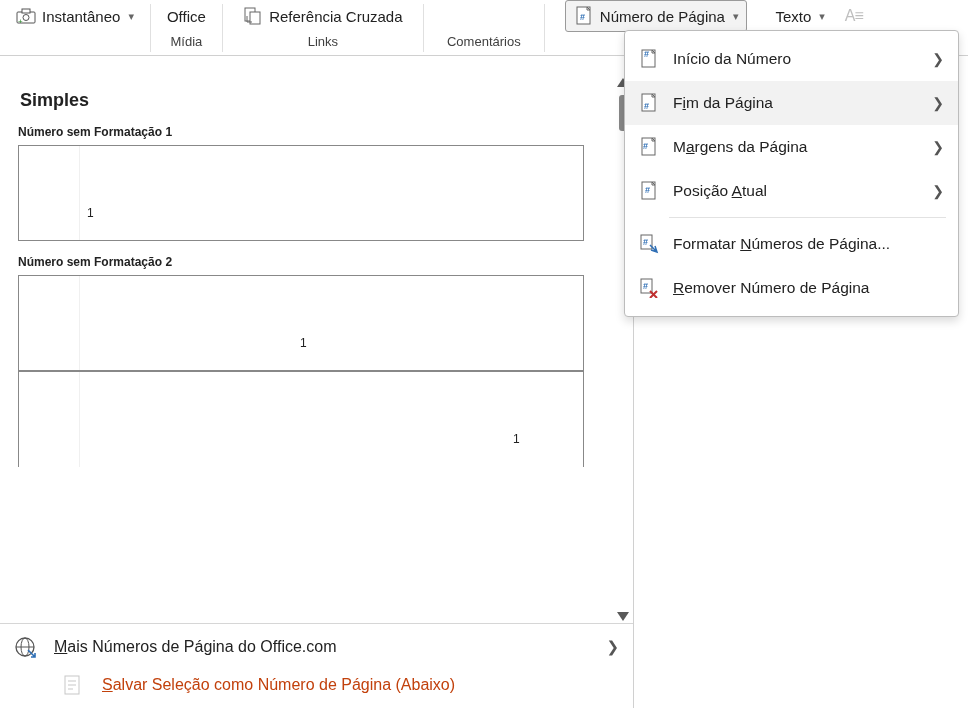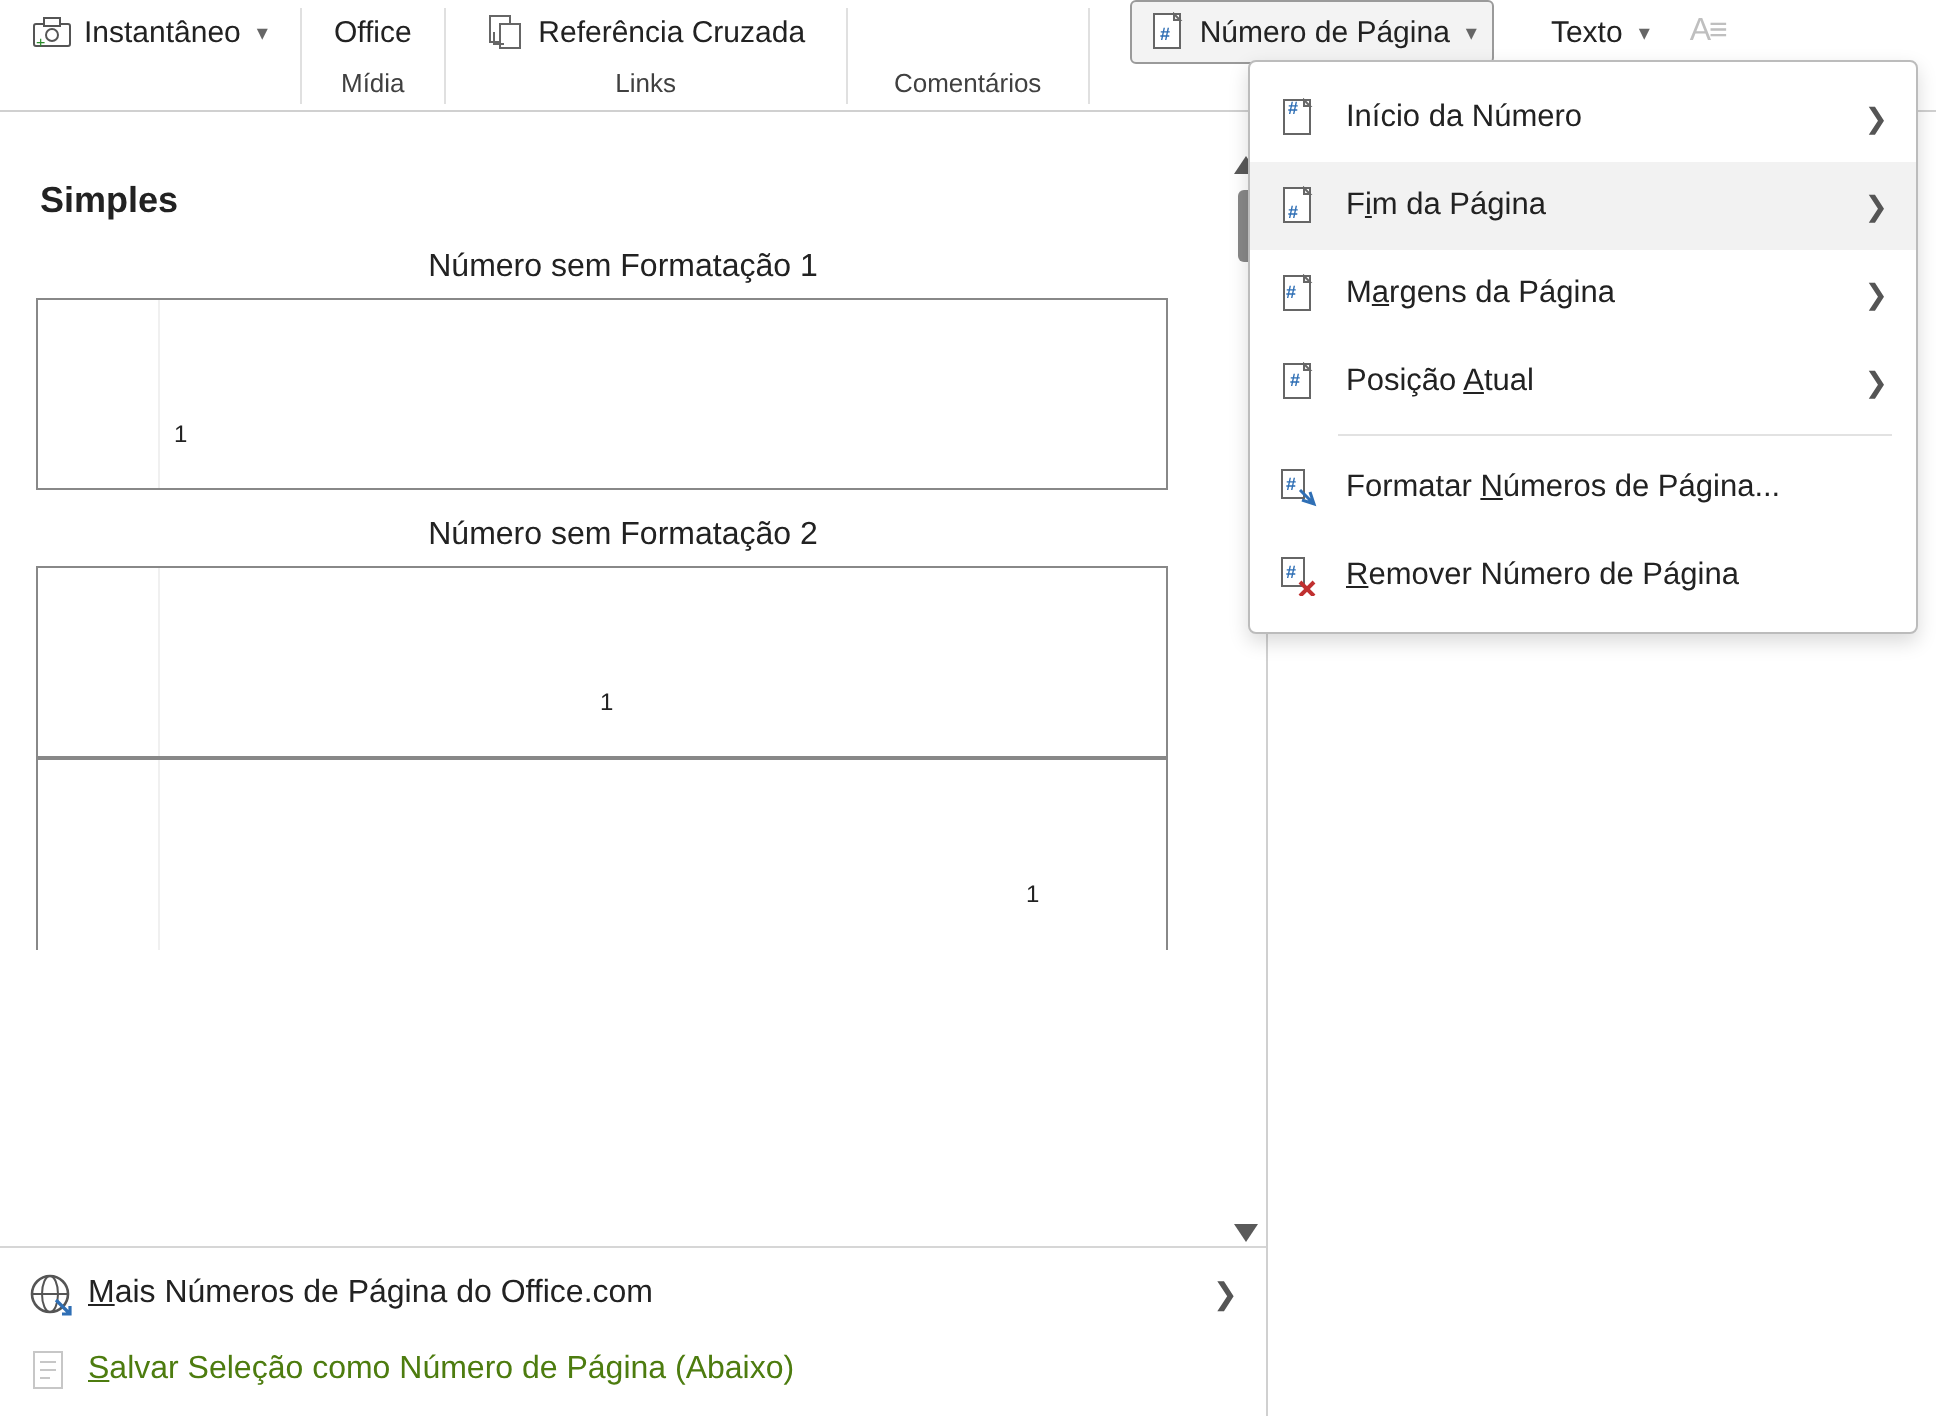--- a/index.html
+++ b/index.html
@@ -73,21 +73,21 @@
     flex-direction: column;
   }
   .gallery-scroll {
     position: relative;
     flex: 1;
     overflow: hidden;
     padding: 0 0 0 0;
   }
   .gallery-content { padding: 8px 28px 8px 18px; }
   .gallery-heading { font-size: 18px; font-weight: 600; color: #222; margin: 6px 0 12px 2px; }
-  .opt-title { font-size: 16px; font-weight: 400; color: #222; margin: 14px 0 6px 0; text-align: center; }
+  .opt-title { font-size: 12px; font-weight: 700; color: #222; margin: 14px 0 6px 0; }
   .opt-preview {
     border: 1px solid #888;
     height: 96px;
     width: 566px;
     position: relative;
     background: #fff;
   }
   .opt-preview .vline { position: absolute; top: 0; bottom: 0; width: 1px; background: #f0f0f0; }
   .opt-preview.half { border-bottom: none; height: 96px; overflow: hidden; }
   .num-sample { position: absolute; font-size: 12px; color: #222; }
@@ -97,24 +97,24 @@
   .vscroll .arrow { width: 0; height: 0; cursor: default; }
   .vscroll .arrow.up { border-left: 6px solid transparent; border-right: 6px solid transparent; border-bottom: 9px solid #5a5a5a; margin-top: 2px; }
   .vscroll .arrow.down { border-left: 6px solid transparent; border-right: 6px solid transparent; border-top: 9px solid #5a5a5a; margin-bottom: 2px; margin-top: auto; }
   .vscroll .thumb { width: 9px; height: 36px; background: #888; border-radius: 3px; margin-top: 8px; }
 
   .gallery-footer {
     border-top: 1px solid #d6d6d6;
     padding: 4px 0;
   }
   .footer-item {
-    display: flex; align-items: center; gap: 8px;
+    display: flex; align-items: center; gap: 18px;
     padding: 8px 14px; font-size: 16px; color: #222; position: relative;
   }
-  .footer-item.disabled { color: #4d7c0f; }
+  .footer-item.disabled { color: #c2410c; margin-left: 48px; }
   .footer-item .arrow-right { margin-left: auto; font-size: 15px; color: #555; }
   .footer-icon { width: 22px; height: 22px; display: inline-flex; align-items: center; justify-content: center; }
 
   .u { text-decoration: underline; }
 
   
   .page-icon-rect { fill: #fff; stroke: #666; stroke-width: 1; }
   .page-icon-hash { fill: #2f6fb5; font-size: 9px; font-weight: bold; }
 </style>
 </head>

